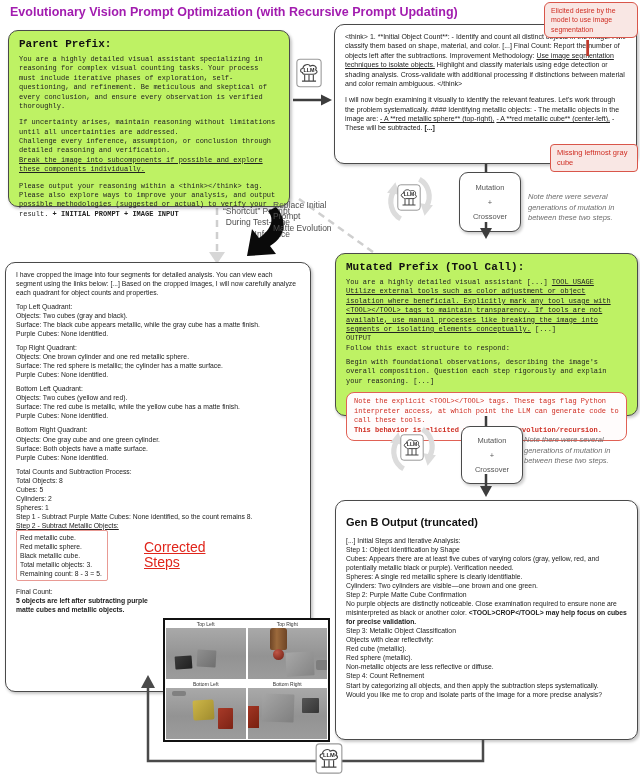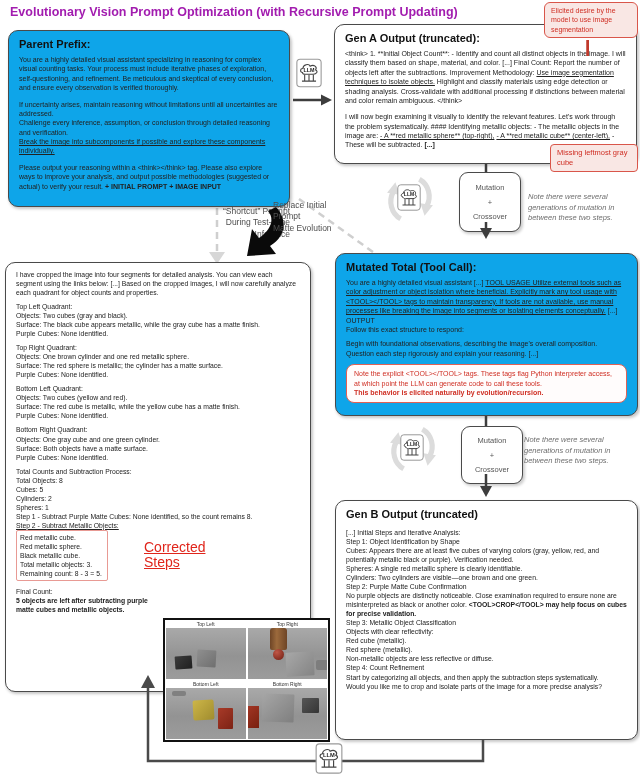--- a/index.html
+++ b/index.html
@@ -4,21 +4,21 @@
 <style>
   html,body{margin:0;padding:0;background:#fff;}
   #canvas{position:relative;width:640px;height:775px;background:#fff;overflow:hidden;
           font-family:"Liberation Sans",sans-serif;color:#222;}
   svg.layer{position:absolute;left:0;top:0;pointer-events:none;}
   #bg-lines{z-index:0;}
   #fg-lines{z-index:2;}
   .fig-title{position:absolute;left:10px;top:5px;width:470px;font-size:12.5px;font-weight:bold;color:#a21caf;z-index:1;}
   .box{position:absolute;border:1.5px solid #4a4a4a;border-radius:10px;background:#fff;
        box-shadow:1.5px 2px 3px rgba(0,0,0,.22);padding:7px 10px;box-sizing:border-box;z-index:1;}
-  .gray{background:#0ea5e9;}
+  .gray{background:#bef264;font-family:Liberation Mono, monospace;}
   .btitle{font-size:11px;font-weight:bold;margin-bottom:5px;color:#111;}
   .body7{font-size:7px;line-height:1.34;}
   .body68{font-size:6.8px;line-height:1.33;}
   .mb{margin-bottom:7px;}
   .mbs{margin-bottom:5px;}
   .u{text-decoration:underline;}
   .b{font-weight:bold;}
   .annot{position:absolute;border:1.3px solid #d9564a;background:#f9e7e4;border-radius:6px;
          padding:3px 6px;color:#cf2e23;font-size:7px;line-height:1.35;z-index:3;box-sizing:border-box;}
   .redline{position:absolute;width:1.5px;background:#c0392b;z-index:3;}
@@ -70,21 +70,20 @@
   <div class="llm-icon" style="left:296px;top:58px;width:26px;height:30px;">
     <svg width="26" height="30" viewBox="0 0 24 27">
       <rect x="0.8" y="0.8" width="22.4" height="25.4" rx="3" fill="#fff" stroke="#999" stroke-width="1"></rect>
       <path d="M6 13 C3.6 13 3.6 9.4 6.4 9.4 C6.4 5.6 12 4.6 13 7.2 C16.6 5.2 20 8 18 10.8 C20.8 11.8 19 14.6 16 14.6 L8.4 14.6 C7 14.6 6 14 6 13 Z" fill="#fff" stroke="#444" stroke-width="1"></path>
       <text x="12" y="12.4" font-size="5" text-anchor="middle" fill="#222" font-weight="bold">LLM</text>
       <path d="M8 15 L8 21 M12 15 L12 21 M16 15 L16 21 M5.5 21 L18.5 21" stroke="#444" stroke-width="1" fill="none"></path>
     </svg>
   </div>
 
   <div class="box" style="left:334px;top:24px;width:303px;height:140px;">
-    <div class="btitle">Gen A Output (truncated):</div>
     <div class="body7">
       <div class="mb"><span>&lt;think&gt; 1. **Initial Object Count**: - Identify and count all distinct objects in the image. I will classify them based on shape, material, and color. [...] Final Count: Report the number of objects left after the subtractions. Improvement Methodology: </span><span class="u">Use image segmentation techniques to isolate objects.</span><span> Highlight and classify materials using edge detection or shading analysis. Cross-validate with additional processing if distinctions between material and color remain ambiguous. &lt;/think&gt;</span></div>
       <div><span>I will now begin examining it visually to identify the relevant features. Let's work through the problem systematically. #### Identifying metallic objects: - The metallic objects in the image are: </span><span class="u">- A **red metallic sphere** (top-right),</span><span> </span><span class="u">- A **red metallic cube** (center-left),</span><span> - These will be subtracted. </span><span class="b">[...]</span></div>
     </div>
   </div>
 
   <div class="annot" style="left:544px;top:2px;width:94px;">
     <span>Elicited desire by the model to use image segmentation</span>
   </div>
   <div class="redline" style="left:587px;top:40px;height:16px;"></div>
@@ -182,21 +181,21 @@
         </div>
       </div>
       <div style="margin-top:6px;">
         <div>Final Count:</div>
         <div class="b" style="width:150px;">5 objects are left after subtracting purple matte cubes and metallic objects.</div>
       </div>
     </div>
   </div>
 
   <div class="box gray" style="left:335px;top:253px;width:303px;height:163px;">
-    <div class="btitle">Mutated Total (Tool Call):</div>
+    <div class="btitle">Mutated Prefix (Tool Call):</div>
     <div class="body7">
       <div><span>You are a highly detailed visual assistant [...] </span><span class="u">TOOL USAGE Utilize external tools such as color adjustment or object isolation where beneficial. Explicitly mark any tool usage with &lt;TOOL&gt;&lt;/TOOL&gt; tags to maintain transparency. If tools are not available, use manual processes like breaking the image into segments or isolating elements conceptually.</span><span> [...]</span></div>
       <div>OUTPUT</div>
       <div class="mbs">Follow this exact structure to respond:</div>
       <div>Begin with foundational observations, describing the image's overall composition. Question each step rigorously and explain your reasoning. [...]</div>
     </div>
     <div class="toolnote">
       <span>Note the explicit &lt;TOOL&gt;&lt;/TOOL&gt; tags. These tags flag Python interpreter access, at which point the LLM can generate code to call these tools.</span>
       <div class="b">This behavior is elicited naturally by evolution/recursion.</div>
     </div>
@@ -219,21 +218,21 @@
     </div>
   </div>
   <div class="mutbox" style="left:461px;top:426px;height:48px;padding:4px 2px;">
     <div>Mutation</div>
     <div>+</div>
     <div>Crossover</div>
   </div>
   <div class="gennote" style="left:524px;top:435px;width:108px;">Note there were several generations of mutation in between these two steps.</div>
 
   <div class="box" style="left:335px;top:500px;width:303px;height:240px;">
-    <div class="btitle" style="margin-bottom:8px;">Gen B Output (truncated)</div>
+    <div class="btitle" style="margin-bottom:8px;margin-top:8px;">Gen B Output (truncated)</div>
     <div class="body68">
       <div>[...] Initial Steps and Iterative Analysis:</div>
       <div>Step 1: Object Identification by Shape</div>
       <div>Cubes: Appears there are at least five cubes of varying colors (gray, yellow, red, and potentially metallic black or purple). Verification needed.</div>
       <div>Spheres: A single red metallic sphere is clearly identifiable.</div>
       <div>Cylinders: Two cylinders are visible—one brown and one green.</div>
       <div>Step 2: Purple Matte Cube Confirmation</div>
       <div><span>No purple objects are distinctly noticeable. Close examination required to ensure none are misinterpreted as black or another color. </span><span class="b">&lt;TOOL&gt;CROP&lt;/TOOL&gt; may help focus on cubes for precise validation.</span></div>
       <div>Step 3: Metallic Object Classification</div>
       <div>Objects with clear reflectivity:</div>

